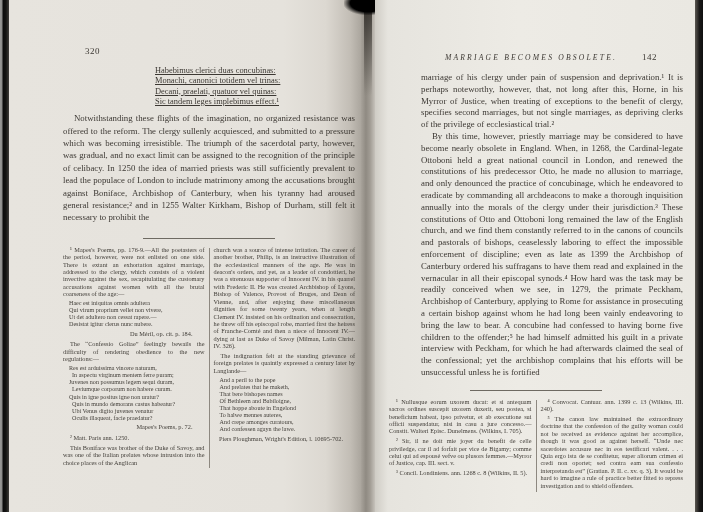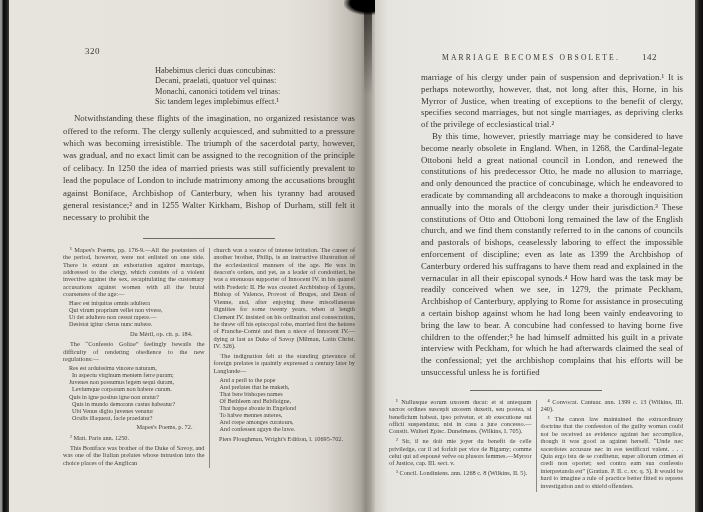--- a/index.html
+++ b/index.html
@@ -42,26 +42,26 @@
   .pr-content { left:389px; top:52px; width:294px; }
 
   .page-head { position:relative; height:11px; margin-bottom:9px; }
   .pg-num { position:absolute; top:0; font-size:9px; letter-spacing:0.5px; color:#3c3833; }
   .pg-num-left { left:22px; }
   .pg-num-right { right:26px; }
   .run-head {
     position:absolute; left:0; right:0; top:1px; text-align:center;
     font-size:7.6px; letter-spacing:2.2px; color:#3c3833;
   }
-  .pr-content .run-head { text-align:center; right:40px; }
+  .pr-content .run-head { text-align:center; right:40px;font-style:italic; }
 
   .bp { font-size:8.8px; line-height:12.4px; text-align:justify; color:#3c3833; margin:0; }
   .pr-content .bp { line-height:11.8px;margin-left:32px; }
   .indent { text-indent:11px; }
-  .main-verse { font-size:8.4px; line-height:10.3px; color:#3c3833; margin:5px 0 5px 92px; }
+  .main-verse { font-size:8.4px; line-height:10.3px; color:#3c3833; margin:5px 0 5px 92px;text-decoration:underline; }
 
   .fn-rule { width:132px; height:1px; background:#6e6a62; margin:14px auto 7px auto; }
   .pr-content .fn-rule { margin-top:11px; }
   .fn-wrap { display:flex; }
   .fn-col { flex:1; min-width:0; }
   .fn-col-sep { width:1px; background:#8d8880; margin:2px 4px 0 4px; }
   .fn { font-size:6.3px; line-height:7.4px; text-align:justify; color:#44403b; margin:0 0 2.5px 0; text-indent:7px; }
   .fn.cont { text-indent:0; }
   .fn-verse { font-size:6.1px; line-height:7.1px; color:#44403b; margin:2px 0 1px 6px; white-space:pre; }
   .fn-attrib { font-size:6.3px; line-height:7.4px; color:#44403b; text-align:right; padding-right:12px; margin:1px 0 3.5px 0; }
@@ -71,22 +71,22 @@
 
 <div class="scan">
 
   <div class="page page-left">
     <div class="content pl-content">
       <div class="page-head">
         <span class="pg-num pg-num-left">320</span>
       </div>
       <div class="main-verse">
           <div>Habebimus clerici duas concubinas:</div>
+          <div>Monachi, canonici totidem vel trinas:</div>
           <div>Decani, praelati, quatuor vel quinas:</div>
-          <div>Monachi, canonici totidem vel trinas:</div>
           <div>Sic tandem leges implebimus effect.¹</div>
         </div>
       <p class="bp indent">Notwithstanding these flights of the imagination, no organized resistance was offered to the reform. The clergy sullenly acquiesced, and submitted to a pressure which was becoming irresistible. The triumph of the sacerdotal party, however, was gradual, and no exact limit can be assigned to the recognition of the principle of celibacy. In 1250 the idea of married priests was still sufficiently prevalent to lead the populace of London to include matrimony among the accusations brought against Boniface, Archbishop of Canterbury, when his tyranny had aroused general resistance;² and in 1255 Walter Kirkham, Bishop of Durham, still felt it necessary to prohibit the</p>
       <div class="fn-rule"></div>
       <div class="fn-wrap">
         <div class="fn-col">
           <p class="fn">¹ Mapes's Poems, pp. 176-9.—All the poetasters of the period, however, were not enlisted on one side. There is extant an exhortation against marriage, addressed to the clergy, which consists of a violent invective against the sex, recapitulating the customary accusations against women with all the brutal coarseness of the age:—</p>
           <div class="fn-verse"><div>Haec est iniquitas omnis adultera</div><div>Qui virum proprium vellet non vivere,</div><div>Ut det adultero non cessat rapere.—</div><div>Desistat igitur clerus nunc nubere.</div></div>
           <div class="fn-attrib">Du Méril, op. cit. p. 184.</div>
           <p class="fn">The “Confessio Goliae” feelingly bewails the difficulty of rendering obedience to the new regulations:—</p>

